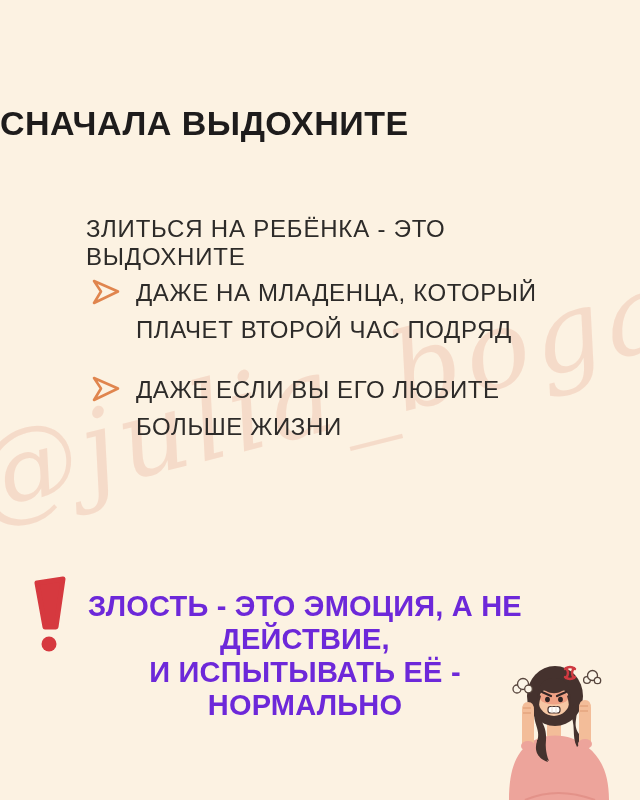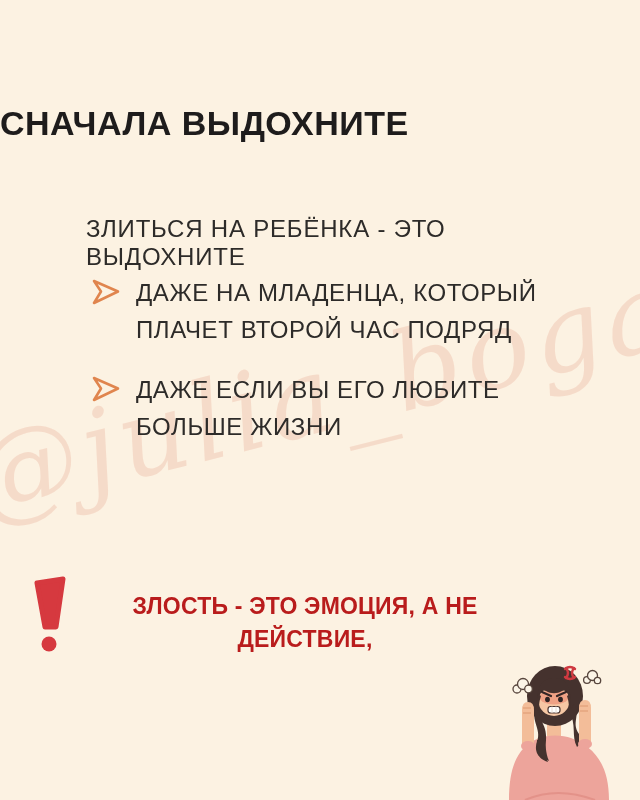--- a/index.html
+++ b/index.html
@@ -49,22 +49,22 @@
   .bullet-text {
     font-size:24px; line-height:37px; letter-spacing:0.6px;
     color:#2d2b29; width:452px;
   }
   .callout-icon {
     position:absolute; left:33px; top:576px;
   }
   .callout-text {
     position:absolute; left:65px; top:590px; width:480px;
     text-align:center;
-    font-size:23px; line-height:33px; font-weight:800;
-    letter-spacing:0.2px; color:#b91c1c;
+    font-size:29px; line-height:33px; font-weight:800;
+    letter-spacing:0.2px; color:#6d28d9;
   }
   .illustration {
     position:absolute; left:495px; top:658px;
   }
 </style>
 </head>
 <body>
 
 <div class="page">
 
@@ -101,20 +101,21 @@
 
     <div class="callout-icon">
       <svg width="36" height="80" viewBox="0 0 36 80">
         <path d="M4 7 L30 3 L23 51 L12 51 Z" fill="#d6393f" stroke="#d6393f" stroke-width="5" stroke-linejoin="round"></path>
         <circle cx="16" cy="68" r="7.5" fill="#d6393f"></circle>
       </svg>
     </div>
 
     <div class="callout-text">
       <div>ЗЛОСТЬ - ЭТО ЭМОЦИЯ, А НЕ ДЕЙСТВИЕ,</div>
+      <div>И ИСПЫТЫВАТЬ ЕЁ - НОРМАЛЬНО</div>
     </div>
 
     <div class="illustration">
       <svg width="130" height="142" viewBox="0 0 130 142">
 
         <rect x="52" y="52" width="14" height="26" fill="#f3bd99"></rect>
 
         <path d="M14 142 C14 104 25 88 44 80 C52 76.5 68 76.5 76 80 C97 88 114 104 114 142 Z" fill="#eda49b"></path>
         <path d="M30 142 Q 62 128 100 142" fill="none" stroke="#e39289" stroke-width="2"></path>
 

